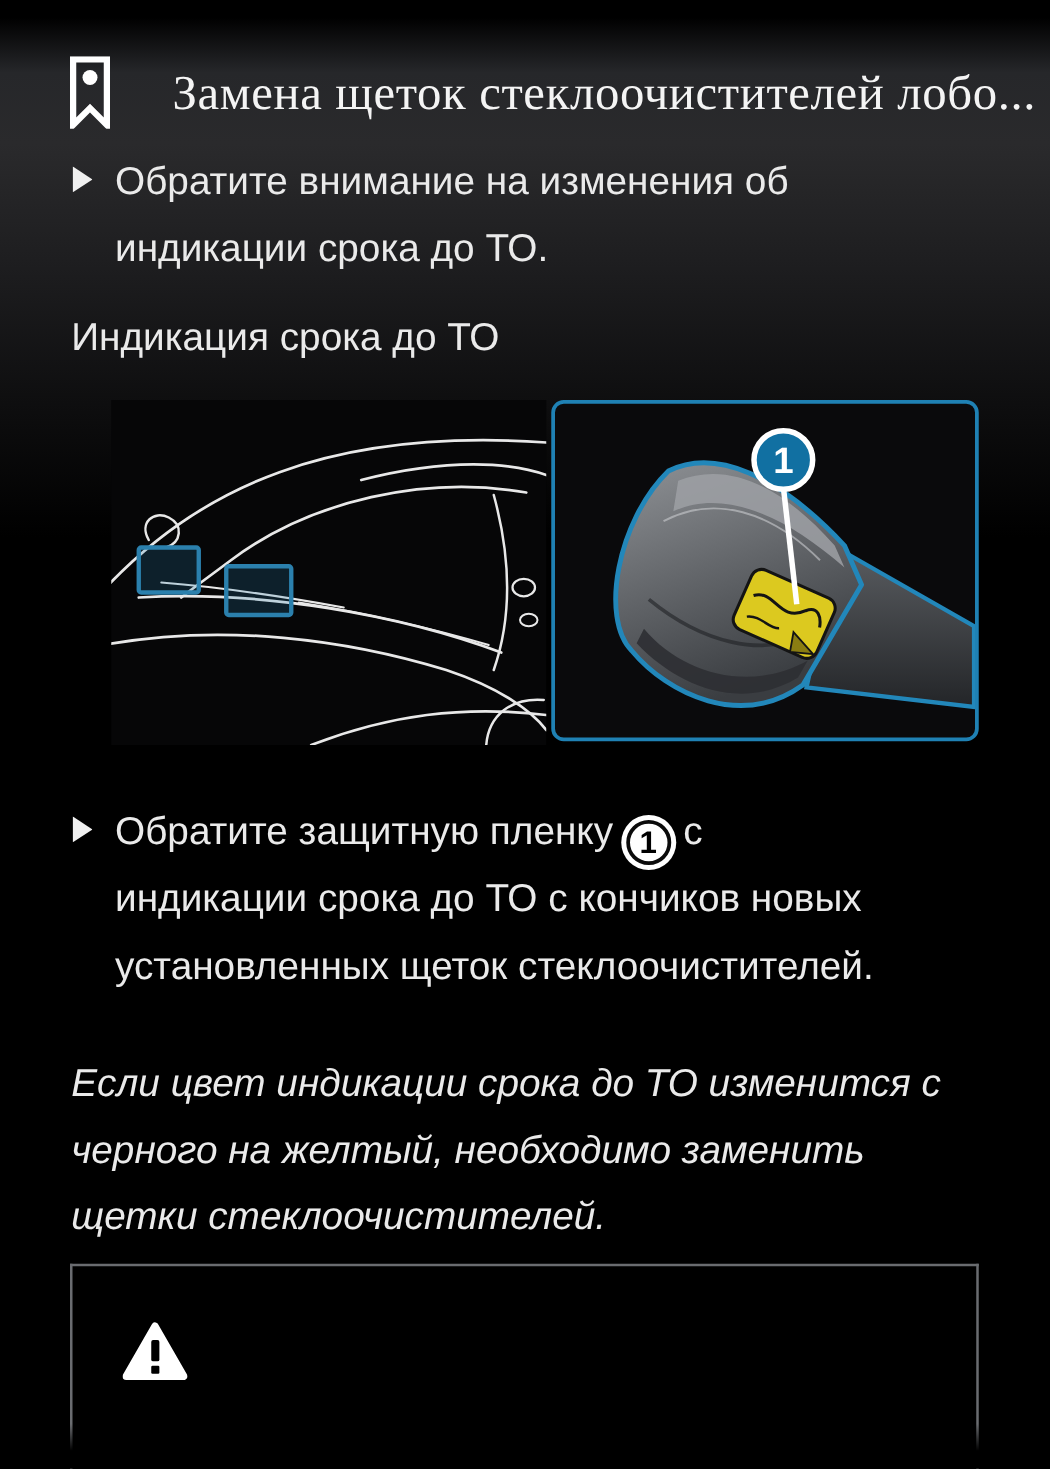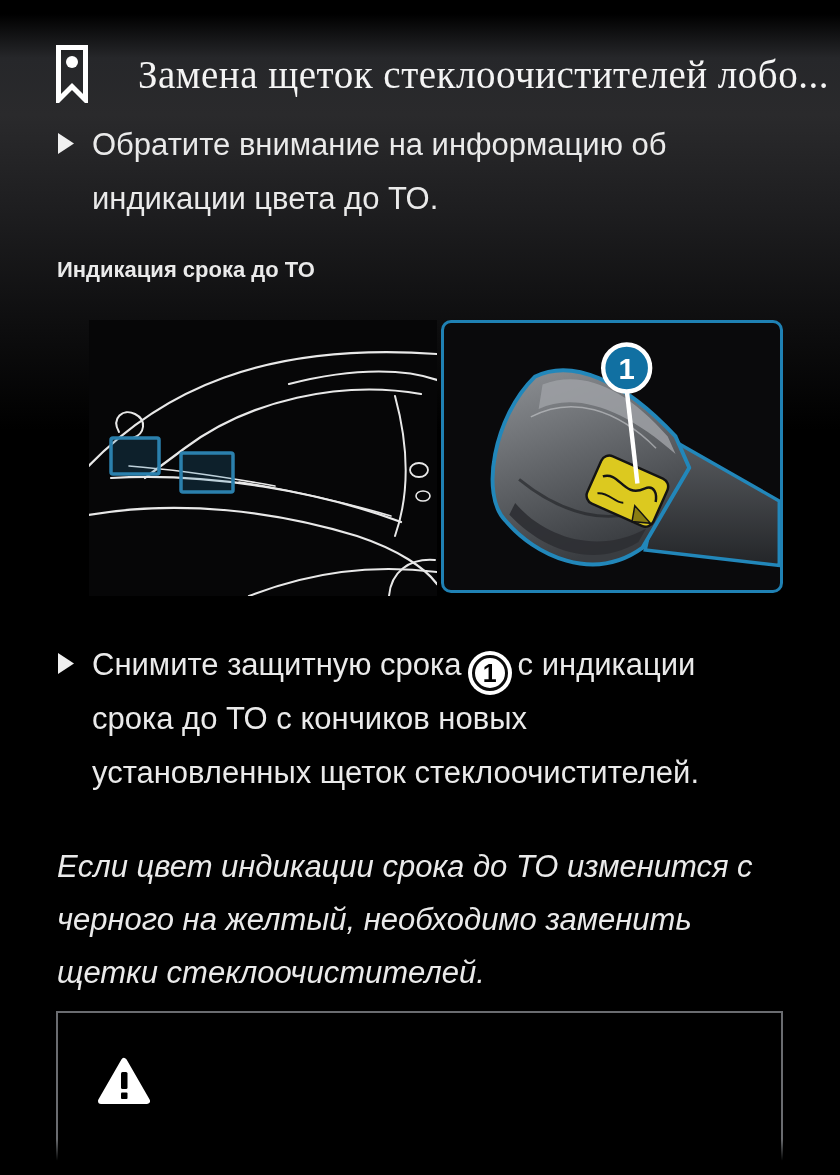--- a/index.html
+++ b/index.html
@@ -47,24 +47,24 @@
   .bullet-text {
     margin-left: 18px;
     font-size: 31px;
     line-height: 54px;
     color: #eaeaea;
     max-width: 620px;
   }
   .row-note { margin-top: 6px; }
   .section-heading {
     margin: 24px 0 0 57px;
-    font-size: 22px;
+    font-size: 31px;
     line-height: 40px;
     color: #eaeaea;
-    font-weight: 700;
+    font-weight: 400;
   }
   .figures {
     display: flex;
     margin: 30px 0 0 89px;
     gap: 4px;
   }
   .figure { flex: 0 0 auto; }
   .figure-car {
     width: 348px; height: 276px;
     background: #060607;
@@ -140,21 +140,21 @@
       <svg viewBox="0 0 32 58">
         <path d="M2.5 2.5 H29.5 V55 L16 41.5 L2.5 55 Z" fill="none" stroke="#ffffff" stroke-width="5" stroke-linejoin="miter"></path>
         <circle cx="16" cy="17" r="6" fill="#ffffff"></circle>
       </svg>
     </div>
     <div class="app-title">Замена щеток стеклоочистителей лобо...</div>
   </div>
 
   <div class="bullet-row row-note">
     <div class="bullet-marker"></div>
-    <div class="bullet-text">Обратите внимание на информацию об индикации цвета до ТО.</div>
+    <div class="bullet-text">Обратите внимание на изменения об индикации срока до ТО.</div>
   </div>
 
   <div class="section-heading">Индикация срока до ТО</div>
 
   <div class="figures">
 
     <div class="figure figure-car">
       <svg viewBox="0 0 348 276">
         <g fill="none" stroke="#e8e8e8" stroke-width="2.2" stroke-linecap="round">
           <path d="M -6 152 C 70 70, 175 22, 348 34"></path>
@@ -220,21 +220,21 @@
           <circle cx="186" cy="46" r="24" fill="#1170a2" stroke="#ffffff" stroke-width="4.5"></circle>
           <text x="186" y="57" text-anchor="middle" font-family="Liberation Sans, sans-serif" font-size="30" font-weight="700" fill="#ffffff" aria-label="1">1</text>
         </g>
       </svg>
     </div>
   </div>
 
   <div class="bullet-row row-step">
     <div class="bullet-marker"></div>
     <div class="bullet-text">
-      <span>Снимите защитную срока</span><span class="inline-callout">1</span><span>с индикации срока до ТО с кончиков новых установленных щеток стеклоочистителей.</span>
+      <span>Обратите защитную пленку</span><span class="inline-callout">1</span><span>с индикации срока до ТО с кончиков новых установленных щеток стеклоочистителей.</span>
     </div>
   </div>
 
   <div class="paragraph">Если цвет индикации срока до ТО изменится с черного на желтый, необходимо заменить щетки стеклоочистителей.</div>
 
   <div class="warning-box">
     <div class="warning-icon-wrap">
       <svg viewBox="0 0 52 48">
         <path d="M26 4 L49 44 H3 Z" fill="#ffffff" stroke="#ffffff" stroke-width="6" stroke-linejoin="round"></path>
         <rect x="23" y="15" width="6.5" height="17" rx="1.5" fill="#000000"></rect>

